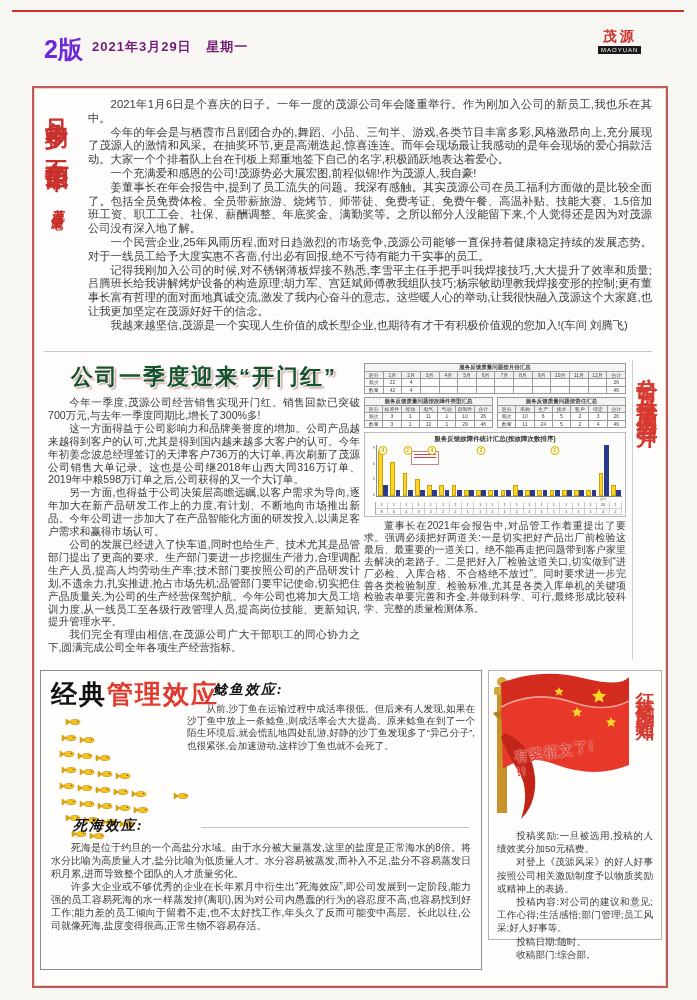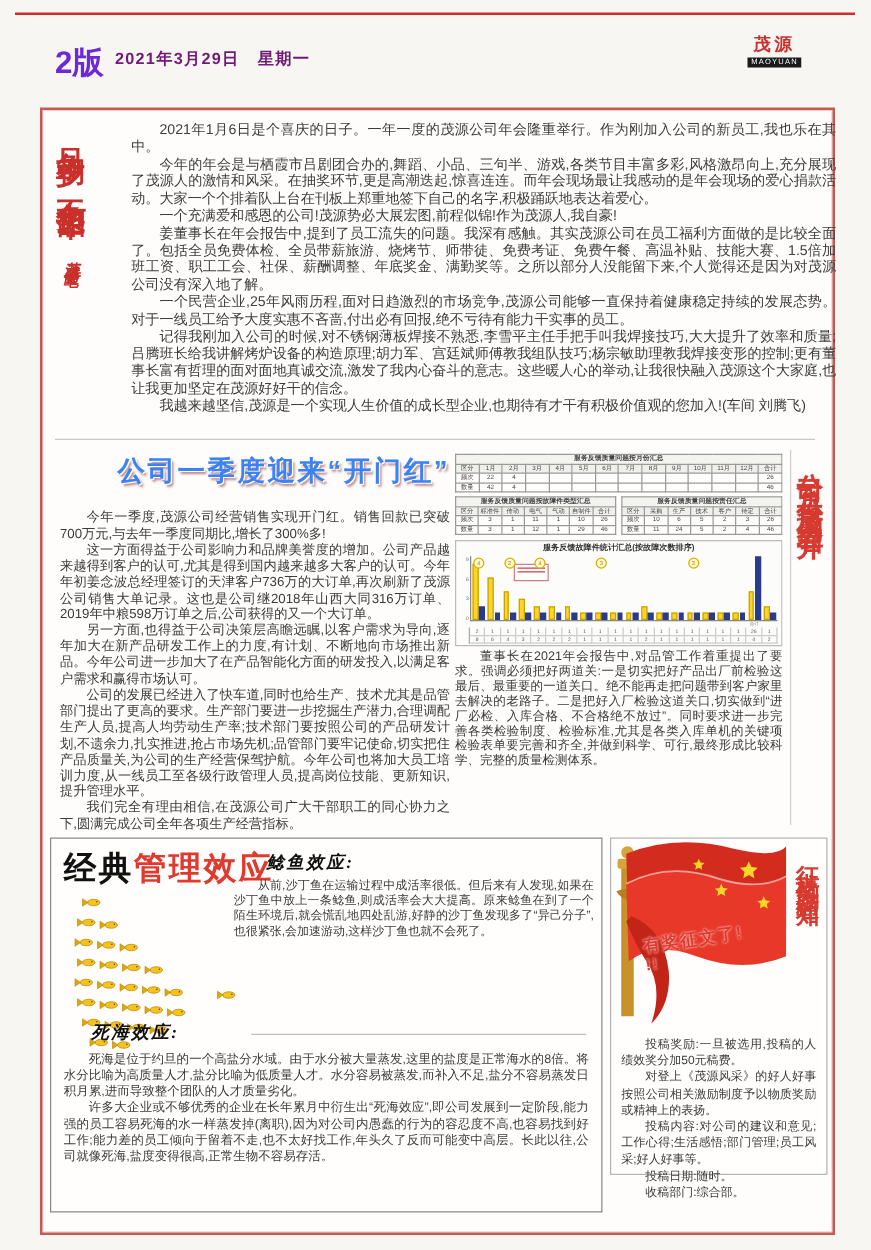--- a/index.html
+++ b/index.html
@@ -19,28 +19,28 @@
   .hdr-logo .en{display:block;margin-top:2px;background:#1a1a1a;color:#fff;font-size:6px;letter-spacing:1px;padding:1px 3px;}
   
   .frame{
     position:absolute;left:32px;top:86px;width:632px;height:898px;
     background:#fffdfb;border:2px solid #c05a52;box-shadow:inset 0 0 0 1px #e8d8d4;
   }
   
   .essay-vtitle{position:absolute;left:8px;top:12px;height:340px;writing-mode:vertical-rl;text-orientation:upright;}
   .essay-vtitle .big{font-size:23px;font-weight:900;color:#c9302c;letter-spacing:3px;}
   .essay-vtitle .small{font-size:12px;font-weight:700;font-style:italic;color:#c9302c;letter-spacing:2px;}
-  .essay-text{position:absolute;left:54px;top:10px;width:564px;height:250px;overflow:hidden;margin-left:17px;}
+  .essay-text{position:absolute;left:54px;top:10px;width:564px;height:250px;overflow:hidden;}
   .essay-text p{margin:0;text-indent:2em;font-size:11.3px;line-height:13.8px;text-align:justify;color:#3c3c3c;}
   .hr1{position:absolute;left:10px;top:263px;width:608px;height:1px;background:#c7c7c7;}
   
   .col-left{position:absolute;left:14px;top:272px;width:312px;height:304px;overflow:hidden;}
   .headline3d{
-    text-align:right;font-size:22px;font-weight:900;color:#3b82f6;letter-spacing:2px;
-    text-shadow:1px 1px 0 #fff,2px 2px 2px rgba(120,30,30,.55);margin:2px 0 16px 0;
+    text-align:center;font-size:22px;font-weight:900;color:#14532d;letter-spacing:2px;
+    text-shadow:1px 1px 0 #fff,2px 2px 2px rgba(120,30,30,.55);margin:2px 0 4px 0;
   }
   .col-left p{margin:0;text-indent:2em;font-size:10.6px;line-height:12.9px;text-align:justify;}
   .col-right{position:absolute;left:330px;top:272px;width:262px;height:304px;overflow:hidden;}
   .col-right p{margin:0;text-indent:2em;font-size:10px;line-height:11.9px;text-align:justify;}
   .v-rule{position:absolute;left:598px;top:272px;width:1px;height:300px;background:#cfcfcf;}
   .quality-vtitle{
     position:absolute;left:601px;top:274px;width:26px;height:330px;
     writing-mode:vertical-rl;text-orientation:upright;
     font-size:21px;font-weight:900;color:#d63a30;letter-spacing:5px;
     text-shadow:1px 1px 0 #fff,0 0 1px #8c1f1a;

